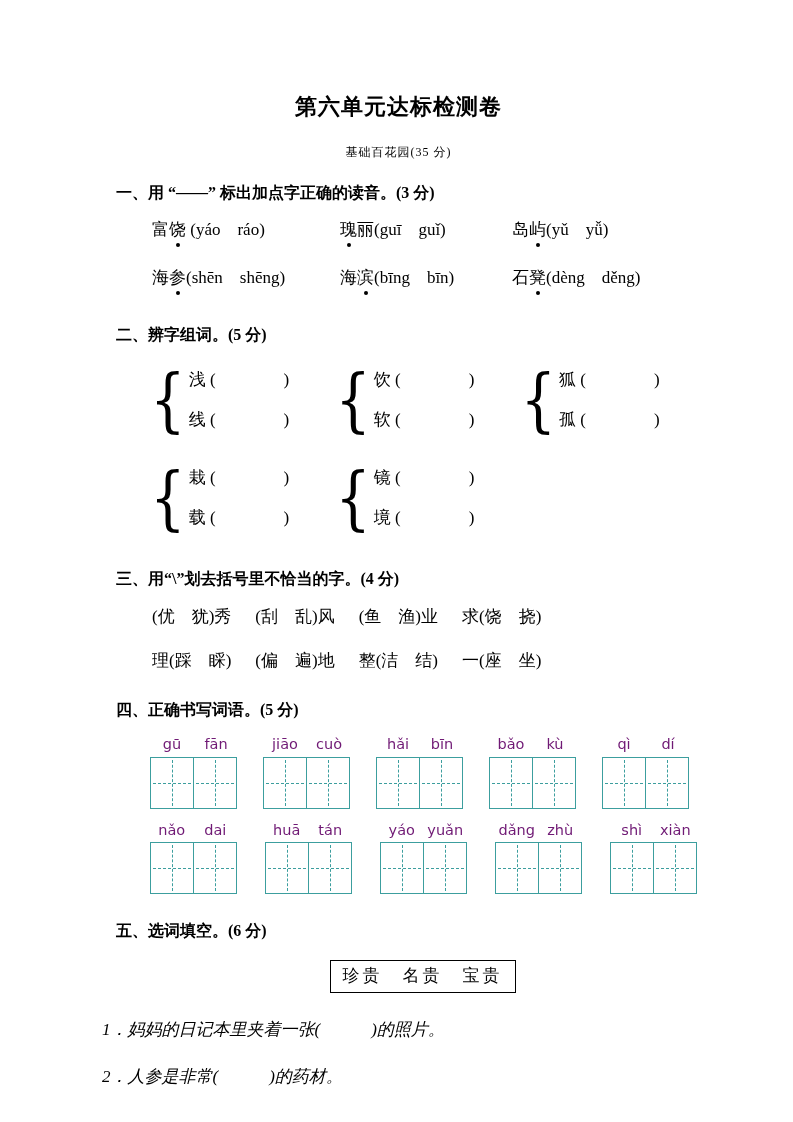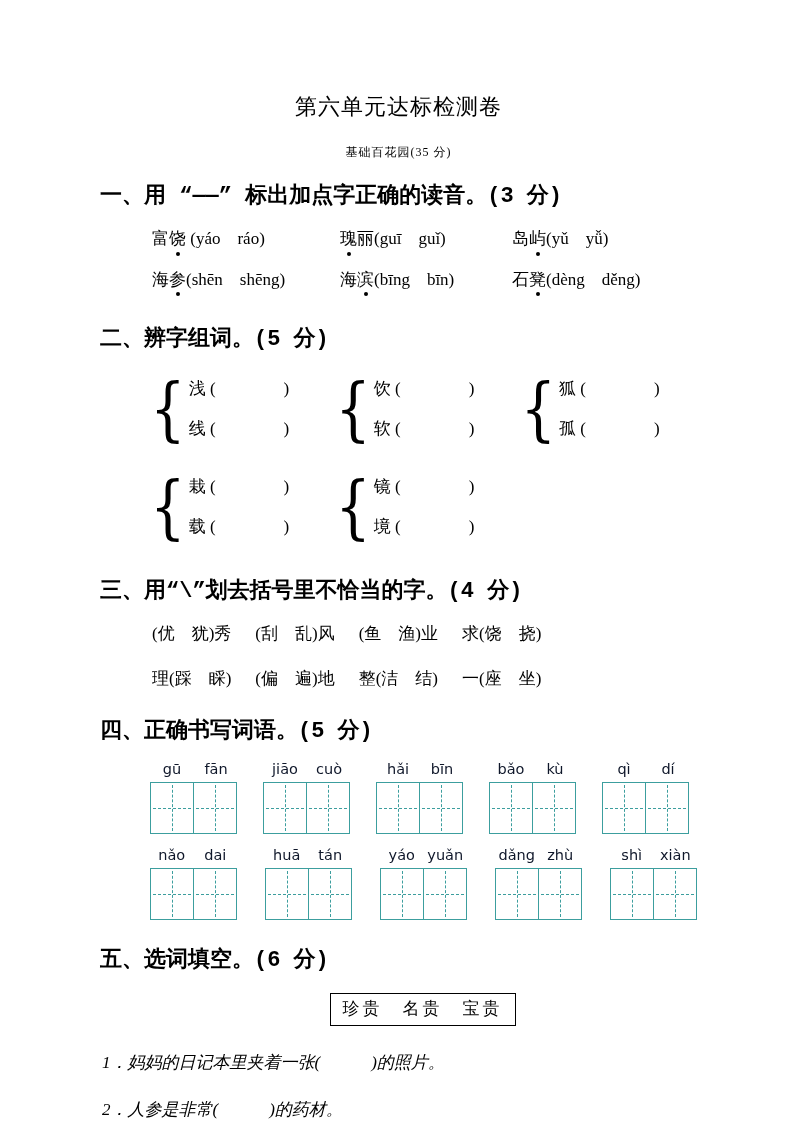--- a/index.html
+++ b/index.html
@@ -5,34 +5,34 @@
   html,body{margin:0;padding:0;background:#fff;}
   body{
     width:793px;height:1122px;box-sizing:border-box;
     padding:92px 96px 0 100px;
     font-family:"Liberation Serif","DejaVu Serif",serif;
     font-size:17px;color:#000;line-height:1.35;
   }
   .center{text-align:center;}
   .page-title{
     font-family:"Liberation Sans","DejaVu Sans",sans-serif;
-    font-weight:400;font-size:22px;letter-spacing:1px;
+    font-weight:700;font-size:22px;letter-spacing:1px;
   }
   .subtitle{margin-top:22px;font-size:12px;letter-spacing:1px;}
   .sec-head{
-    font-family:Liberation Mono, monospace;
-    font-weight:700;font-size:22px;white-space:pre;
+    font-family:Liberation Serif, serif;
+    font-weight:700;font-size:16px;white-space:pre;margin-left:16px;
   }
   .mt-h1{margin-top:22px;} .mt-h2{margin-top:34px;} .mt-h3{margin-top:30px;}
   .mt-h4{margin-top:26px;} .mt-h5{margin-top:26px;}
 
   
   .s1-grid{
     display:grid;grid-template-columns:188px 172px 1fr;
-    row-gap:18px;margin:16px 0 0 52px;
+    row-gap:25px;margin:16px 0 0 52px;
   }
   .s1-item{white-space:pre;}
   .dotted{position:relative;display:inline-block;}
   .dotted::after{
     content:"";position:absolute;left:50%;transform:translateX(-50%);
     bottom:-5px;width:4px;height:4px;border-radius:50%;background:#000;
   }
   .choices{white-space:pre;}
 
   
@@ -50,21 +50,21 @@
   .s3-row{display:flex;gap:24px;margin:16px 0 0 52px;}
   .s3-row + .s3-row{margin-top:22px;}
   .s3-item{white-space:pre;}
 
   
   .w-row{display:flex;gap:25px;margin:14px 0 0 50px;}
   .w-row.second{margin-top:12px;gap:28px;}
   .wblock{width:88px;}
   .pinrow{
     display:flex;font-family:"DejaVu Sans",sans-serif;font-size:14.5px;
-    color:#0f172a;margin-bottom:2px;
+    color:#701a75;margin-bottom:2px;
   }
   .pinrow span{flex:1;text-align:center;}
   .wgrid{display:flex;}
   .cell{
     width:44px;height:52px;box-sizing:border-box;
     border:1.4px solid #3c9e9e;position:relative;
   }
   .cell + .cell{margin-left:-1.4px;}
   .cell::before{
     content:"";position:absolute;left:50%;top:2px;bottom:2px;

